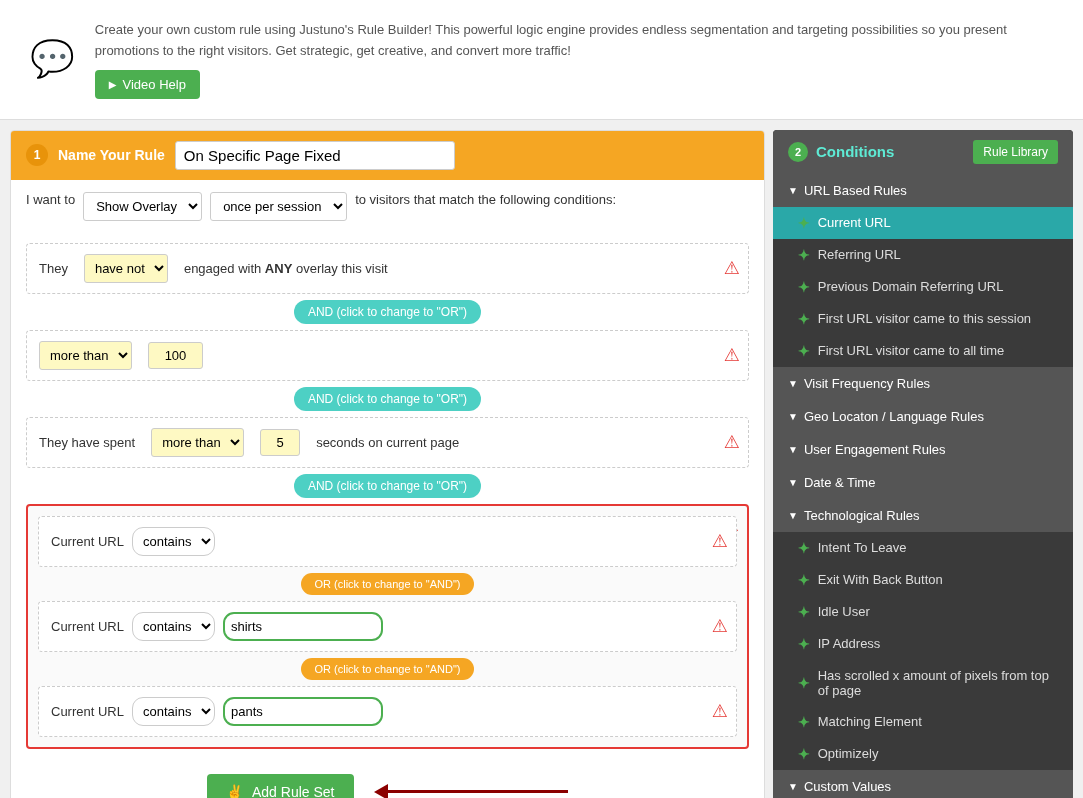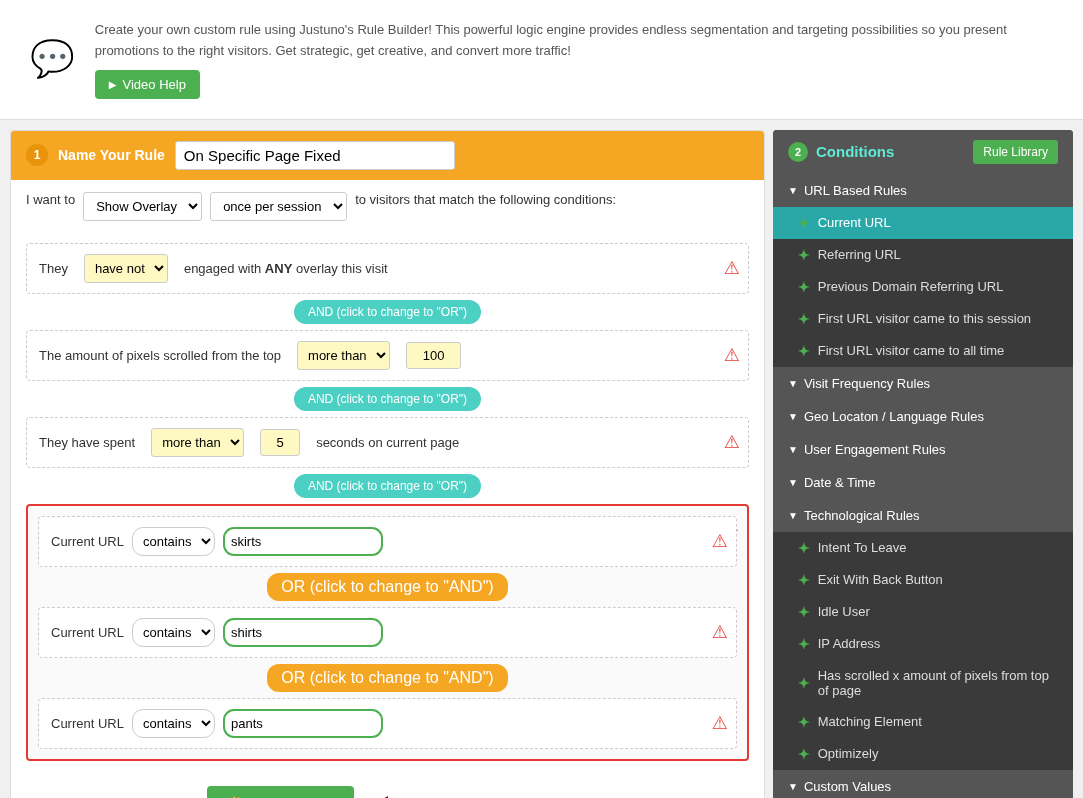--- a/index.html
+++ b/index.html
@@ -139,21 +139,21 @@
       border-radius: 12px;
       font-size: 12px;
       cursor: pointer;
     }
     .or-btn {
       background: #f5a623;
       color: #fff;
       border: none;
       padding: 5px 14px;
       border-radius: 12px;
-      font-size: 16px;
+      font-size: 11px;
       cursor: pointer;
     }
 
     .rule-set-box {
       border: 2px solid #e53935;
       border-radius: 4px;
       padding: 10px;
       margin-top: 6px;
       background: #fafafa;
       position: relative;
@@ -345,21 +345,20 @@
         </select>
         <span>engaged with <strong>ANY</strong> overlay this visit</span>
         <span class="remove-rule">⚠</span>
       </div>
 
       <div class="and-or-connector">
         <button class="and-btn">AND (click to change to "OR")</button>
       </div>
 
       <div class="rule-row">
-        <span>The amount of pixels scrolled from the top</span>
         <select>
           <option>more than</option>
           <option>less than</option>
         </select>
         <input type="text" value="100" style="">
         <span class="remove-rule">⚠</span>
       </div>
 
       <div class="and-or-connector">
         <button class="and-btn">AND (click to change to "OR")</button>
@@ -381,21 +380,20 @@
       </div>
 
       <div class="rule-set-box">
         <span class="rule-set-remove-top">⚠</span>
 
         <div class="ruleset-row">
           <span>Current URL</span>
           <select>
             <option>contains</option>
           </select>
-          <input type="text" value="skirts" style="">
           <span class="remove-rule">⚠</span>
         </div>
 
         <div class="and-or-connector">
           <button class="or-btn">OR (click to change to "AND")</button>
         </div>
 
         <div class="ruleset-row">
           <span>Current URL</span>
           <select>

